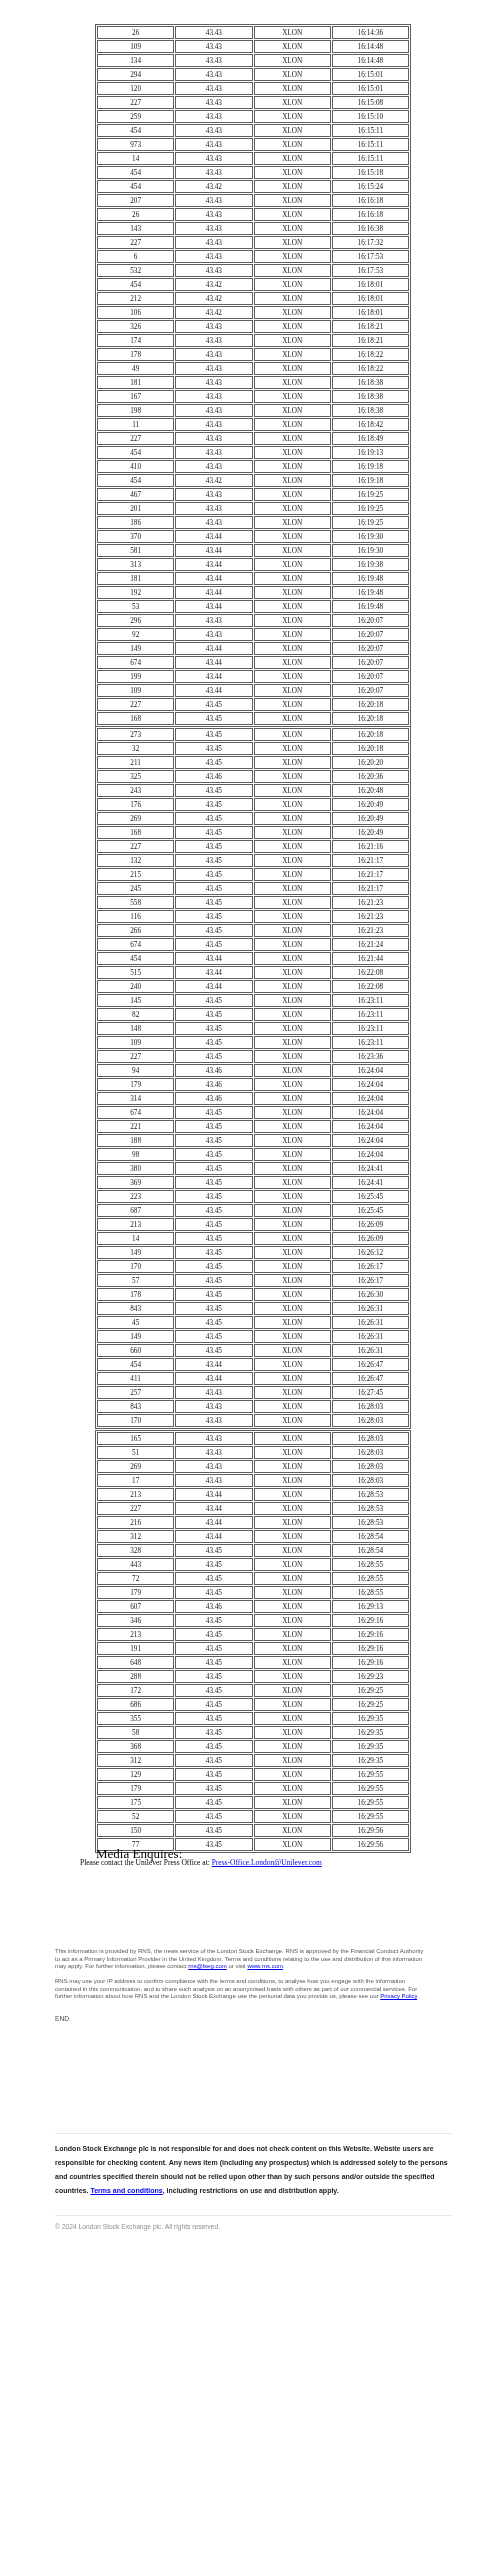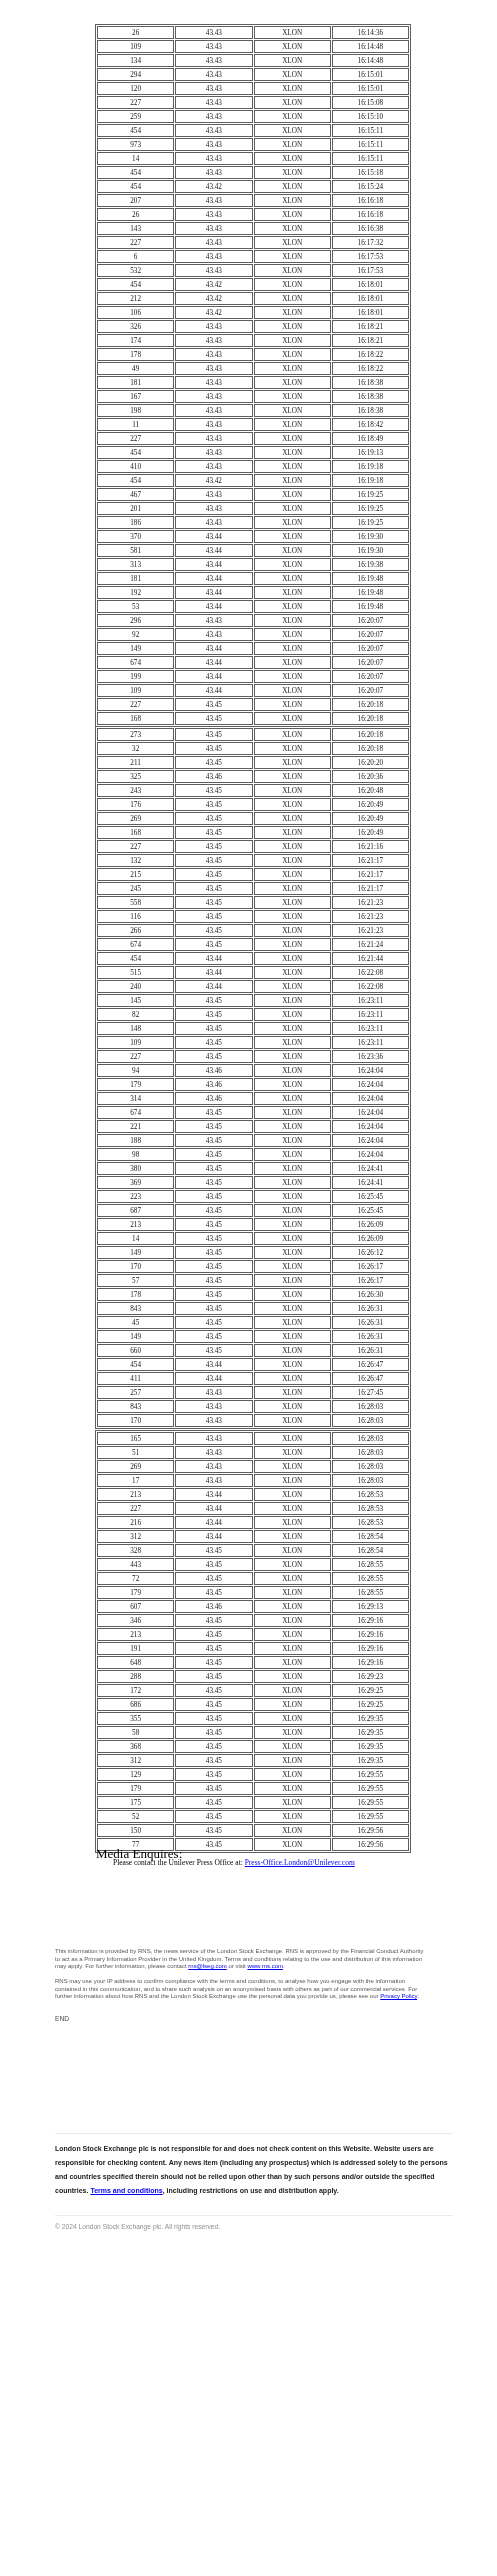--- a/index.html
+++ b/index.html
@@ -9,21 +9,21 @@
   .trade-table{position:absolute;left:95px;width:316px;table-layout:fixed;
     border-collapse:separate;border-spacing:1px;border:0.5px solid #5e5e5e;background:#ffffff;}
   .trade-table td{border:0.5px solid #5e5e5e;height:11px;padding:0;text-align:center;vertical-align:middle;
     font-family:"Liberation Serif",serif;font-size:7.2px;color:#161616;overflow:hidden;white-space:nowrap;}
   #table-chunk-1{top:24px;}
   #table-chunk-2{top:726px;}
   #table-chunk-3{top:1430px;}
 
   
   .media-heading{position:absolute;left:96px;top:1846px;font-size:13px;color:#000;}
-  .media-contact{position:absolute;left:113px;top:1858px;font-size:7.5px;color:#000;white-space:nowrap;}
+  .media-contact{position:absolute;left:80px;top:1858px;font-size:7.5px;color:#000;white-space:nowrap;}
 
   
   .rns-para{position:absolute;left:55px;width:375px;font-family:"Liberation Sans",sans-serif;
     font-size:6px;line-height:7.7px;color:#565656;}
   #rns-para-1{top:1948px;}
   #rns-para-2{top:1978px;}
   .end-label{position:absolute;left:55px;top:2015px;font-family:"Liberation Sans",sans-serif;
     font-size:6.7px;color:#4a4a4a;}
 
   

